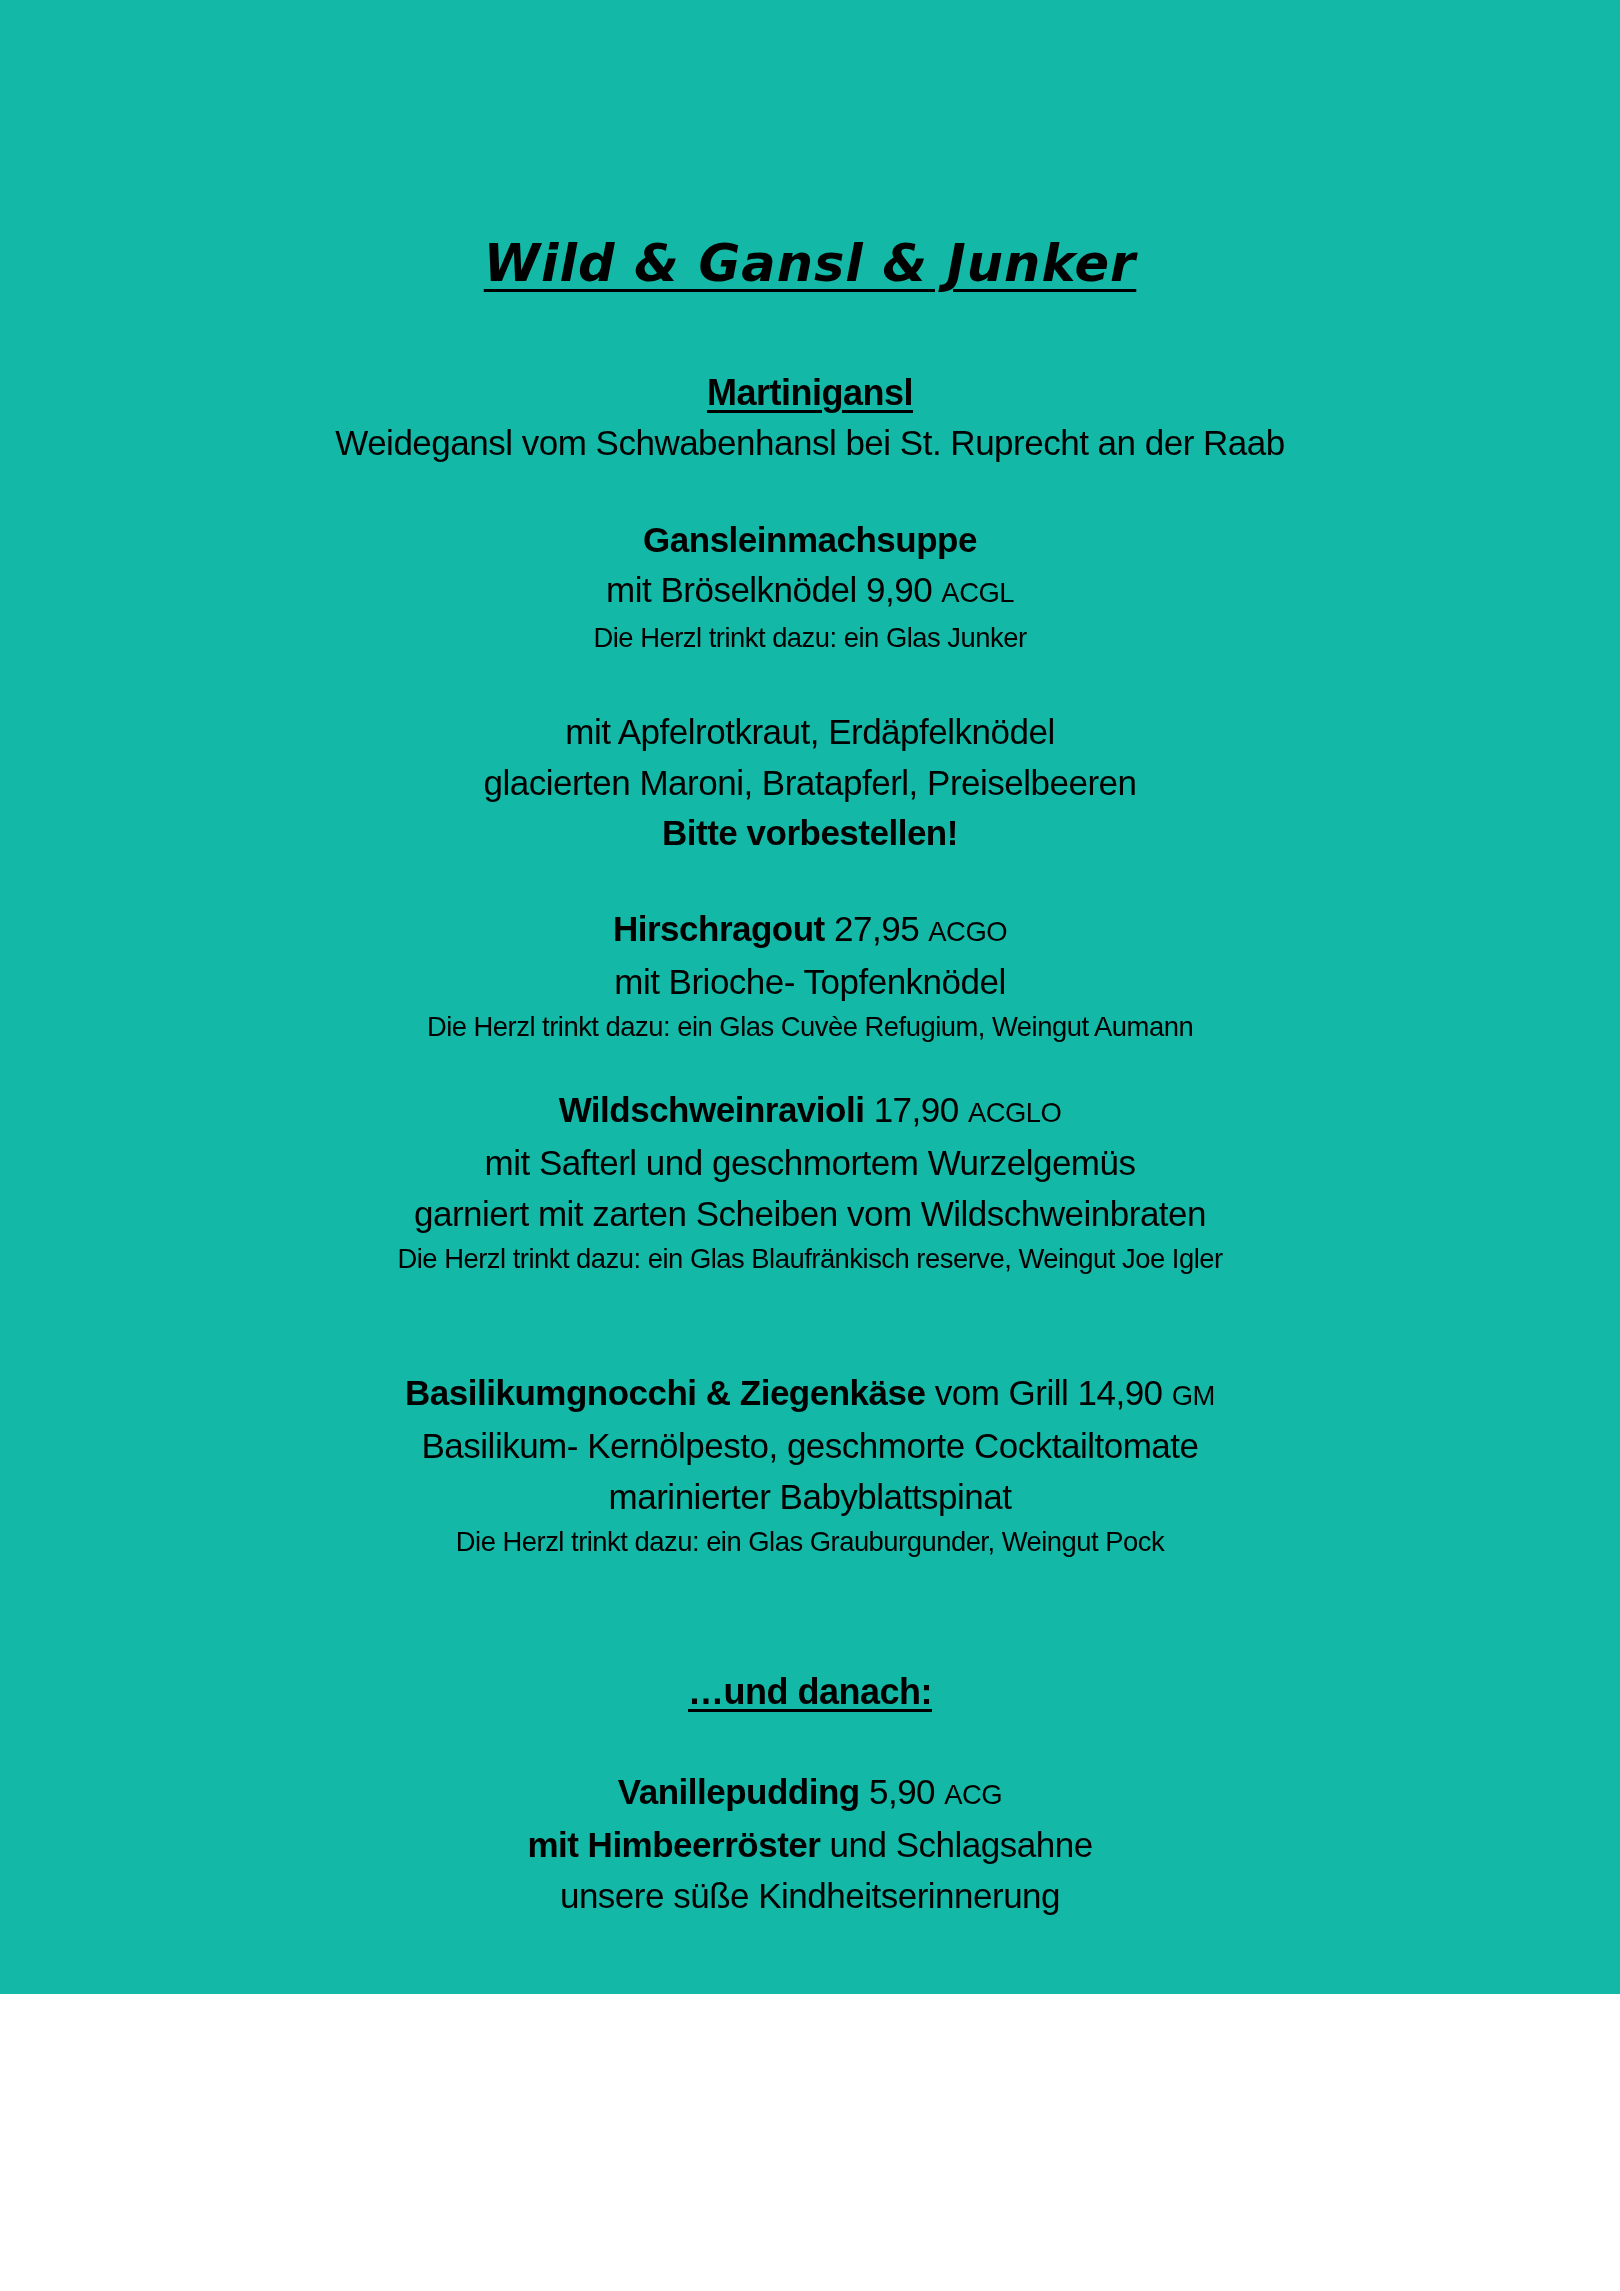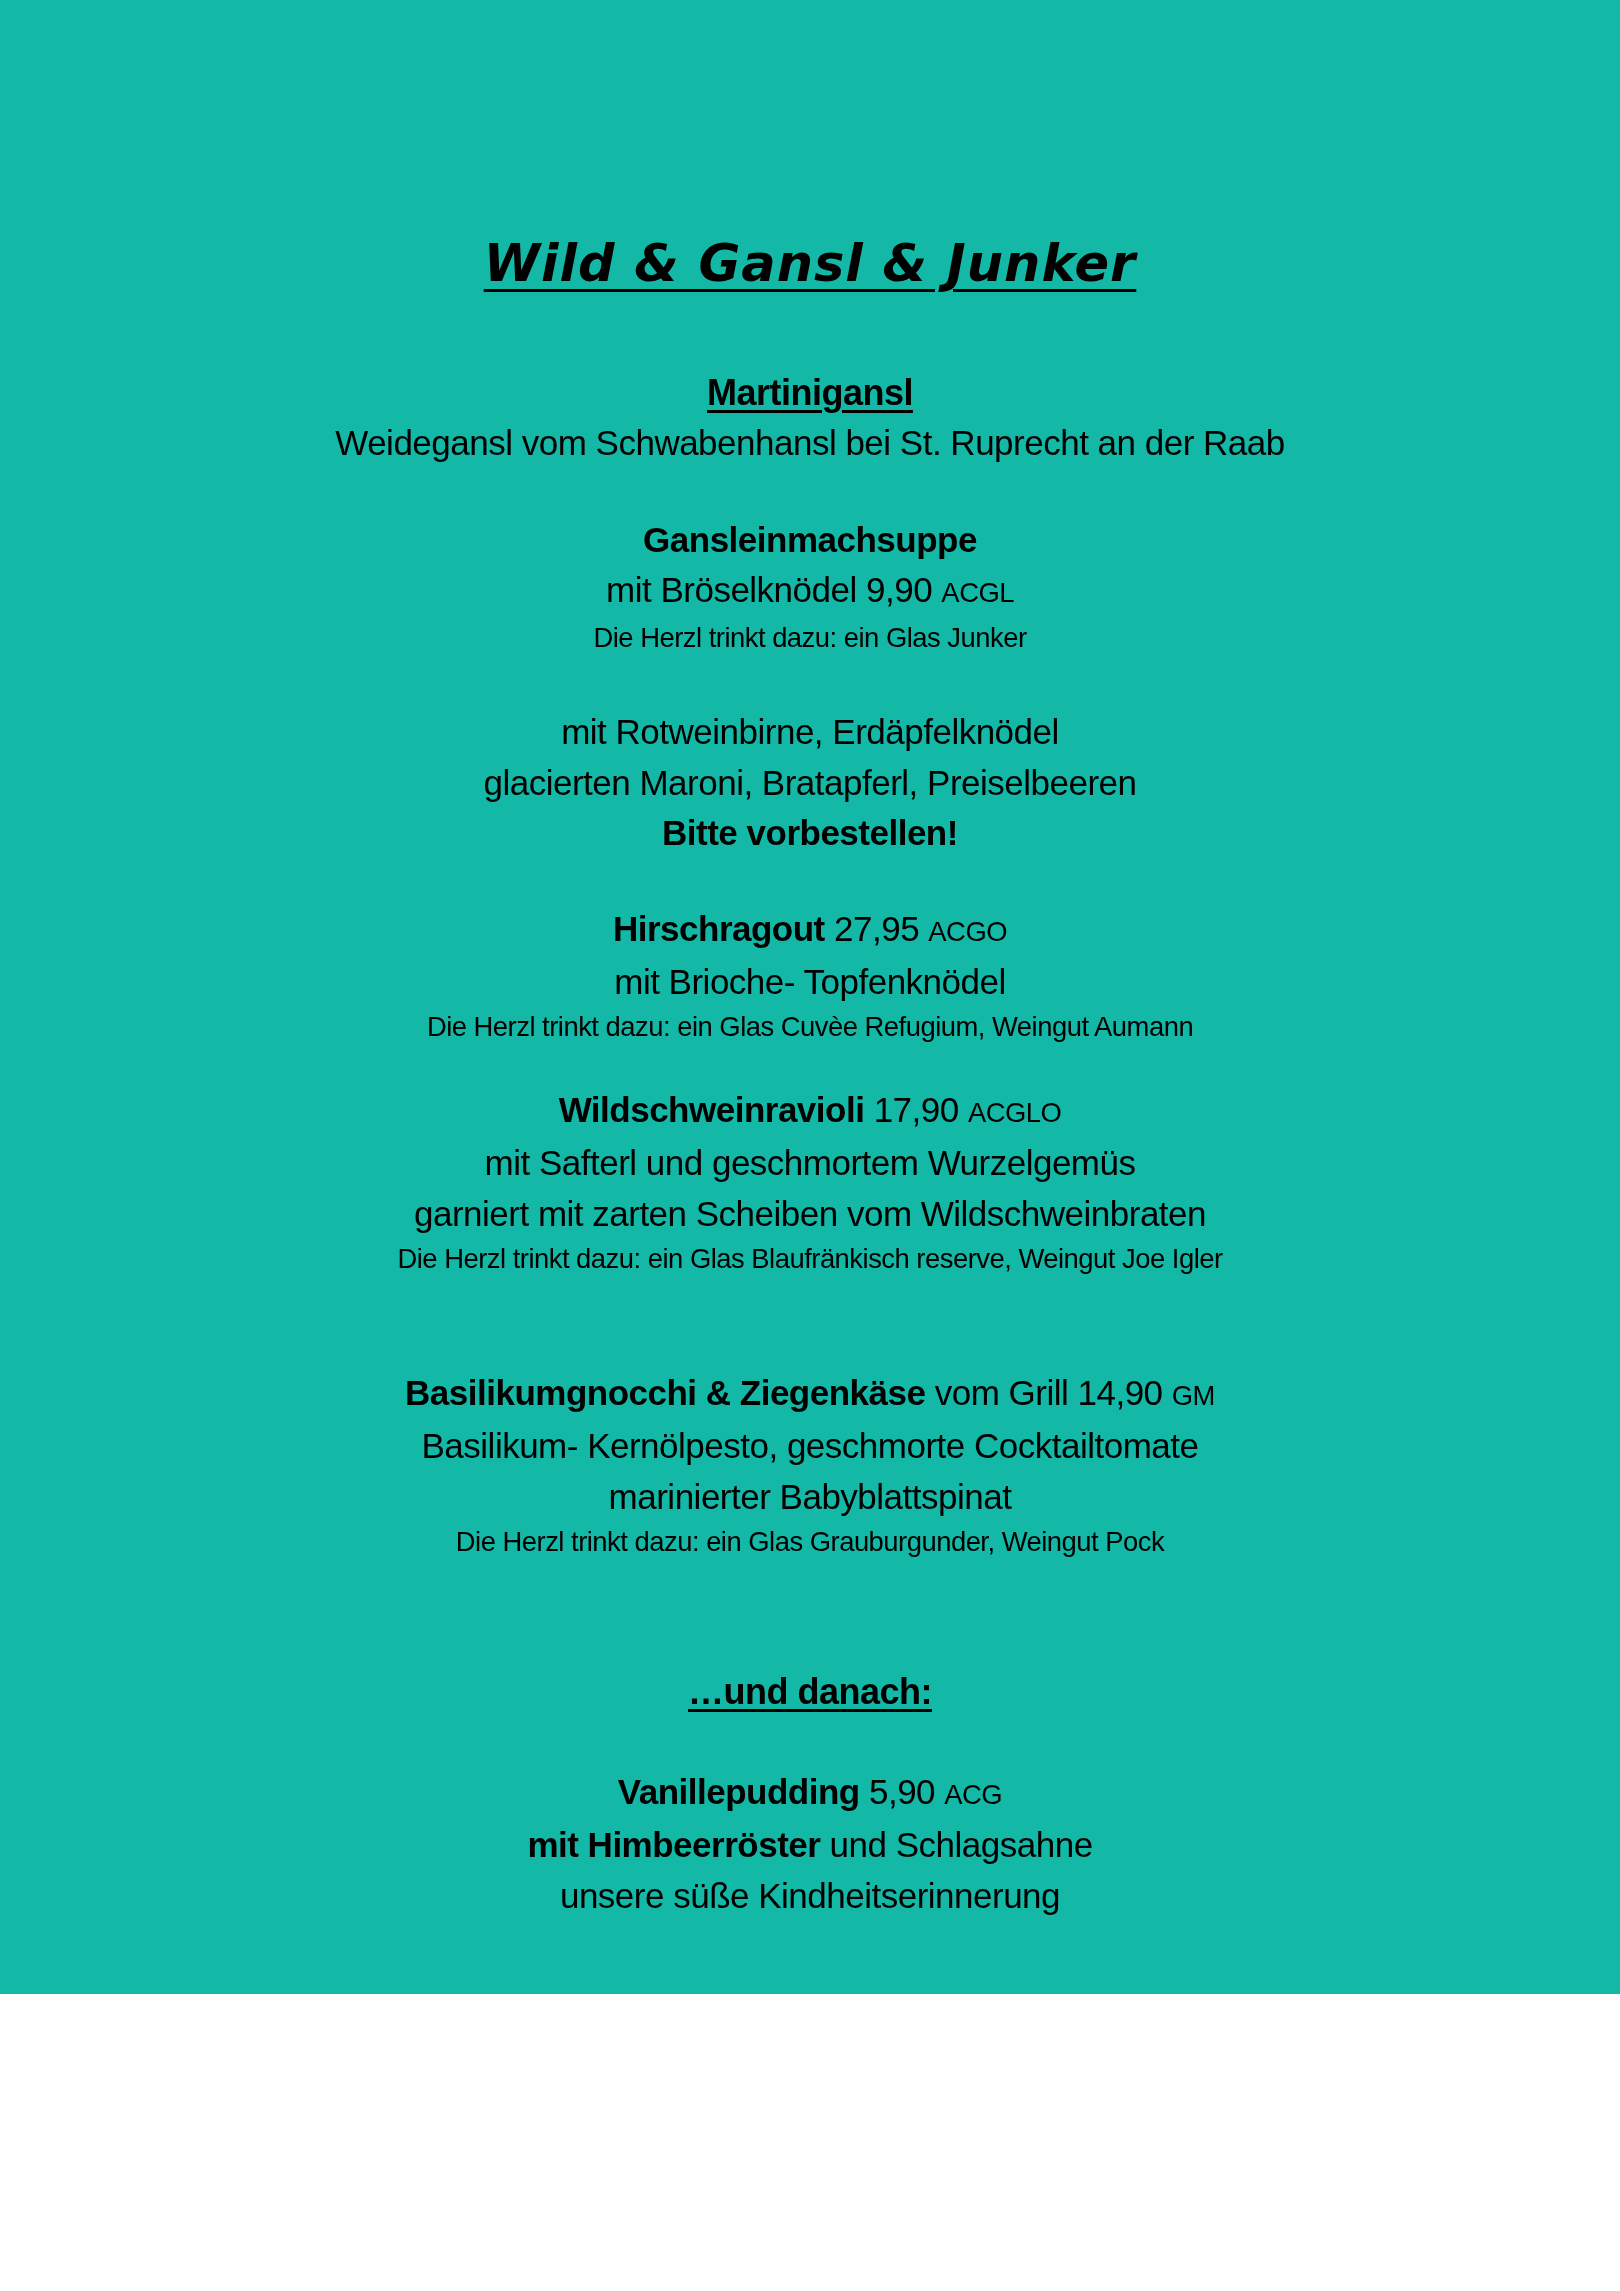--- a/index.html
+++ b/index.html
@@ -74,21 +74,21 @@
       </div>
       <div class="bl">
         <span>mit Bröselknödel</span>
         <span>9,90</span>
         <span class="allerg">ACGL</span>
       </div>
       <div class="pl">Die Herzl trinkt dazu: ein Glas Junker</div>
     </div>
 
     <div class="dish-gansl">
-      <div class="bl">mit Rotweinbirne, Erdäpfelknödel</div>
+      <div class="bl">mit Apfelrotkraut, Erdäpfelknödel</div>
       <div class="bl">glacierten Maroni, Bratapferl, Preiselbeeren</div>
       <div class="note">Bitte vorbestellen!</div>
     </div>
 
     <div class="dish-hirsch">
       <div class="nl">
         <span class="bold">Hirschragout</span>
         <span>27,95</span>
         <span class="allerg">ACGO</span>
       </div>

